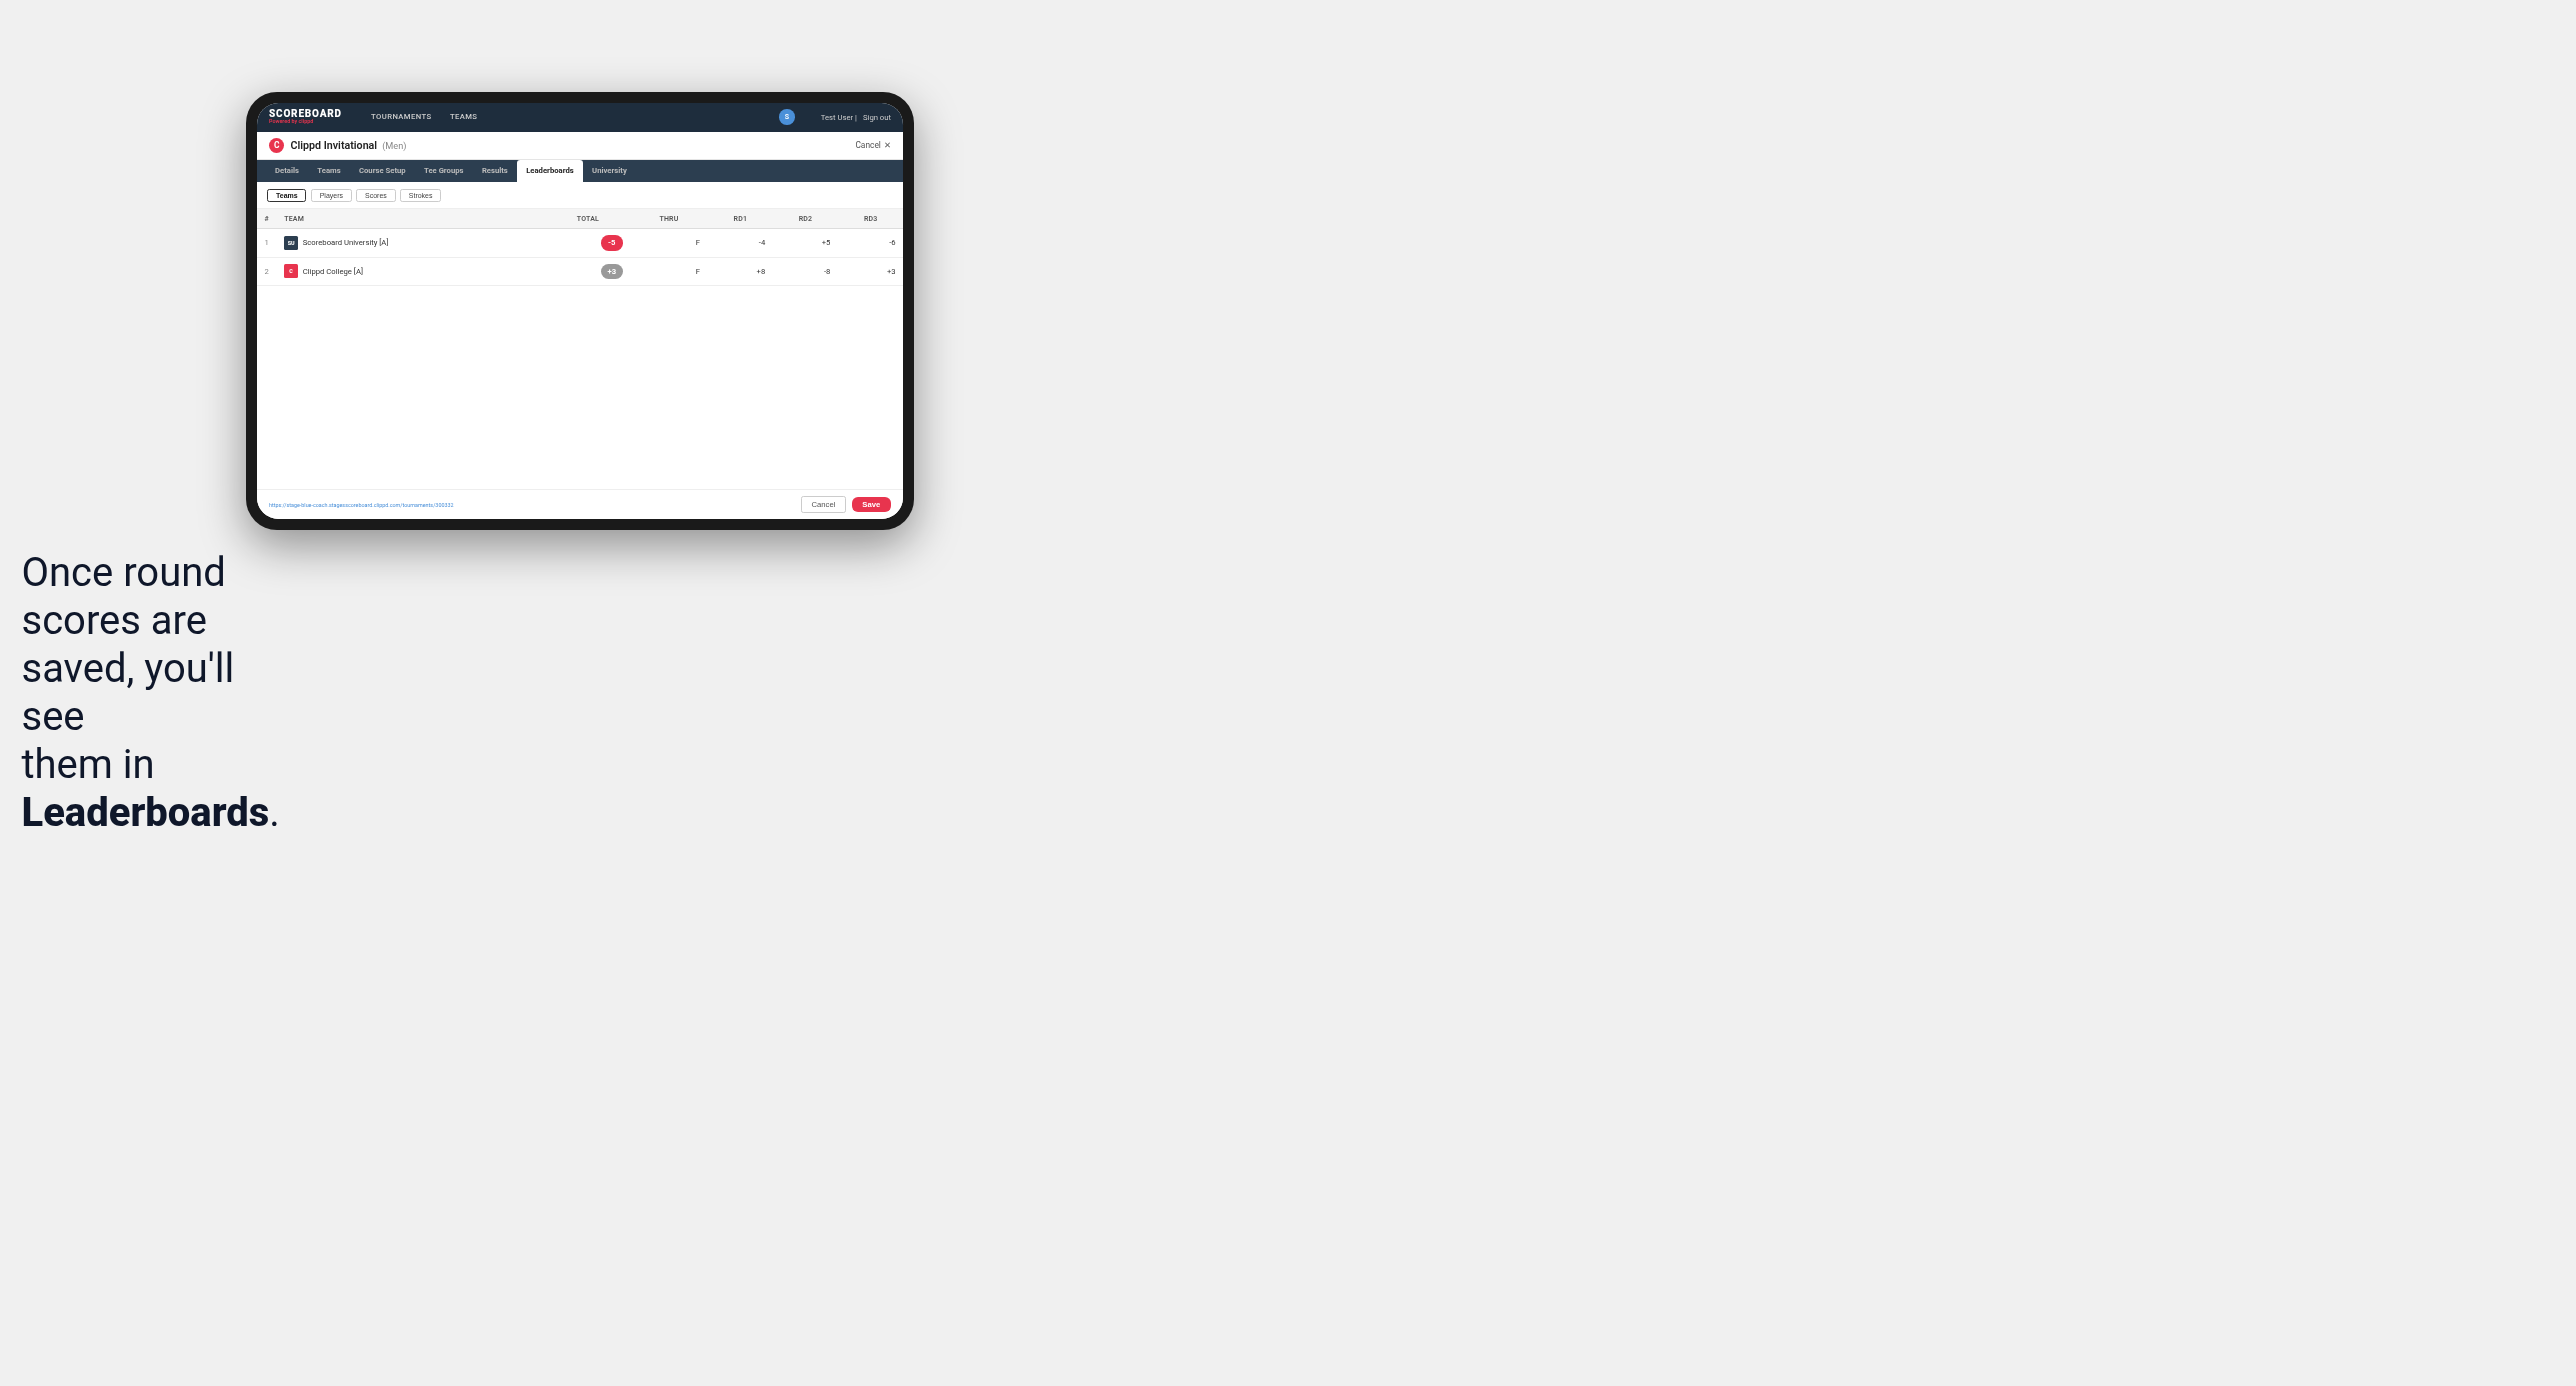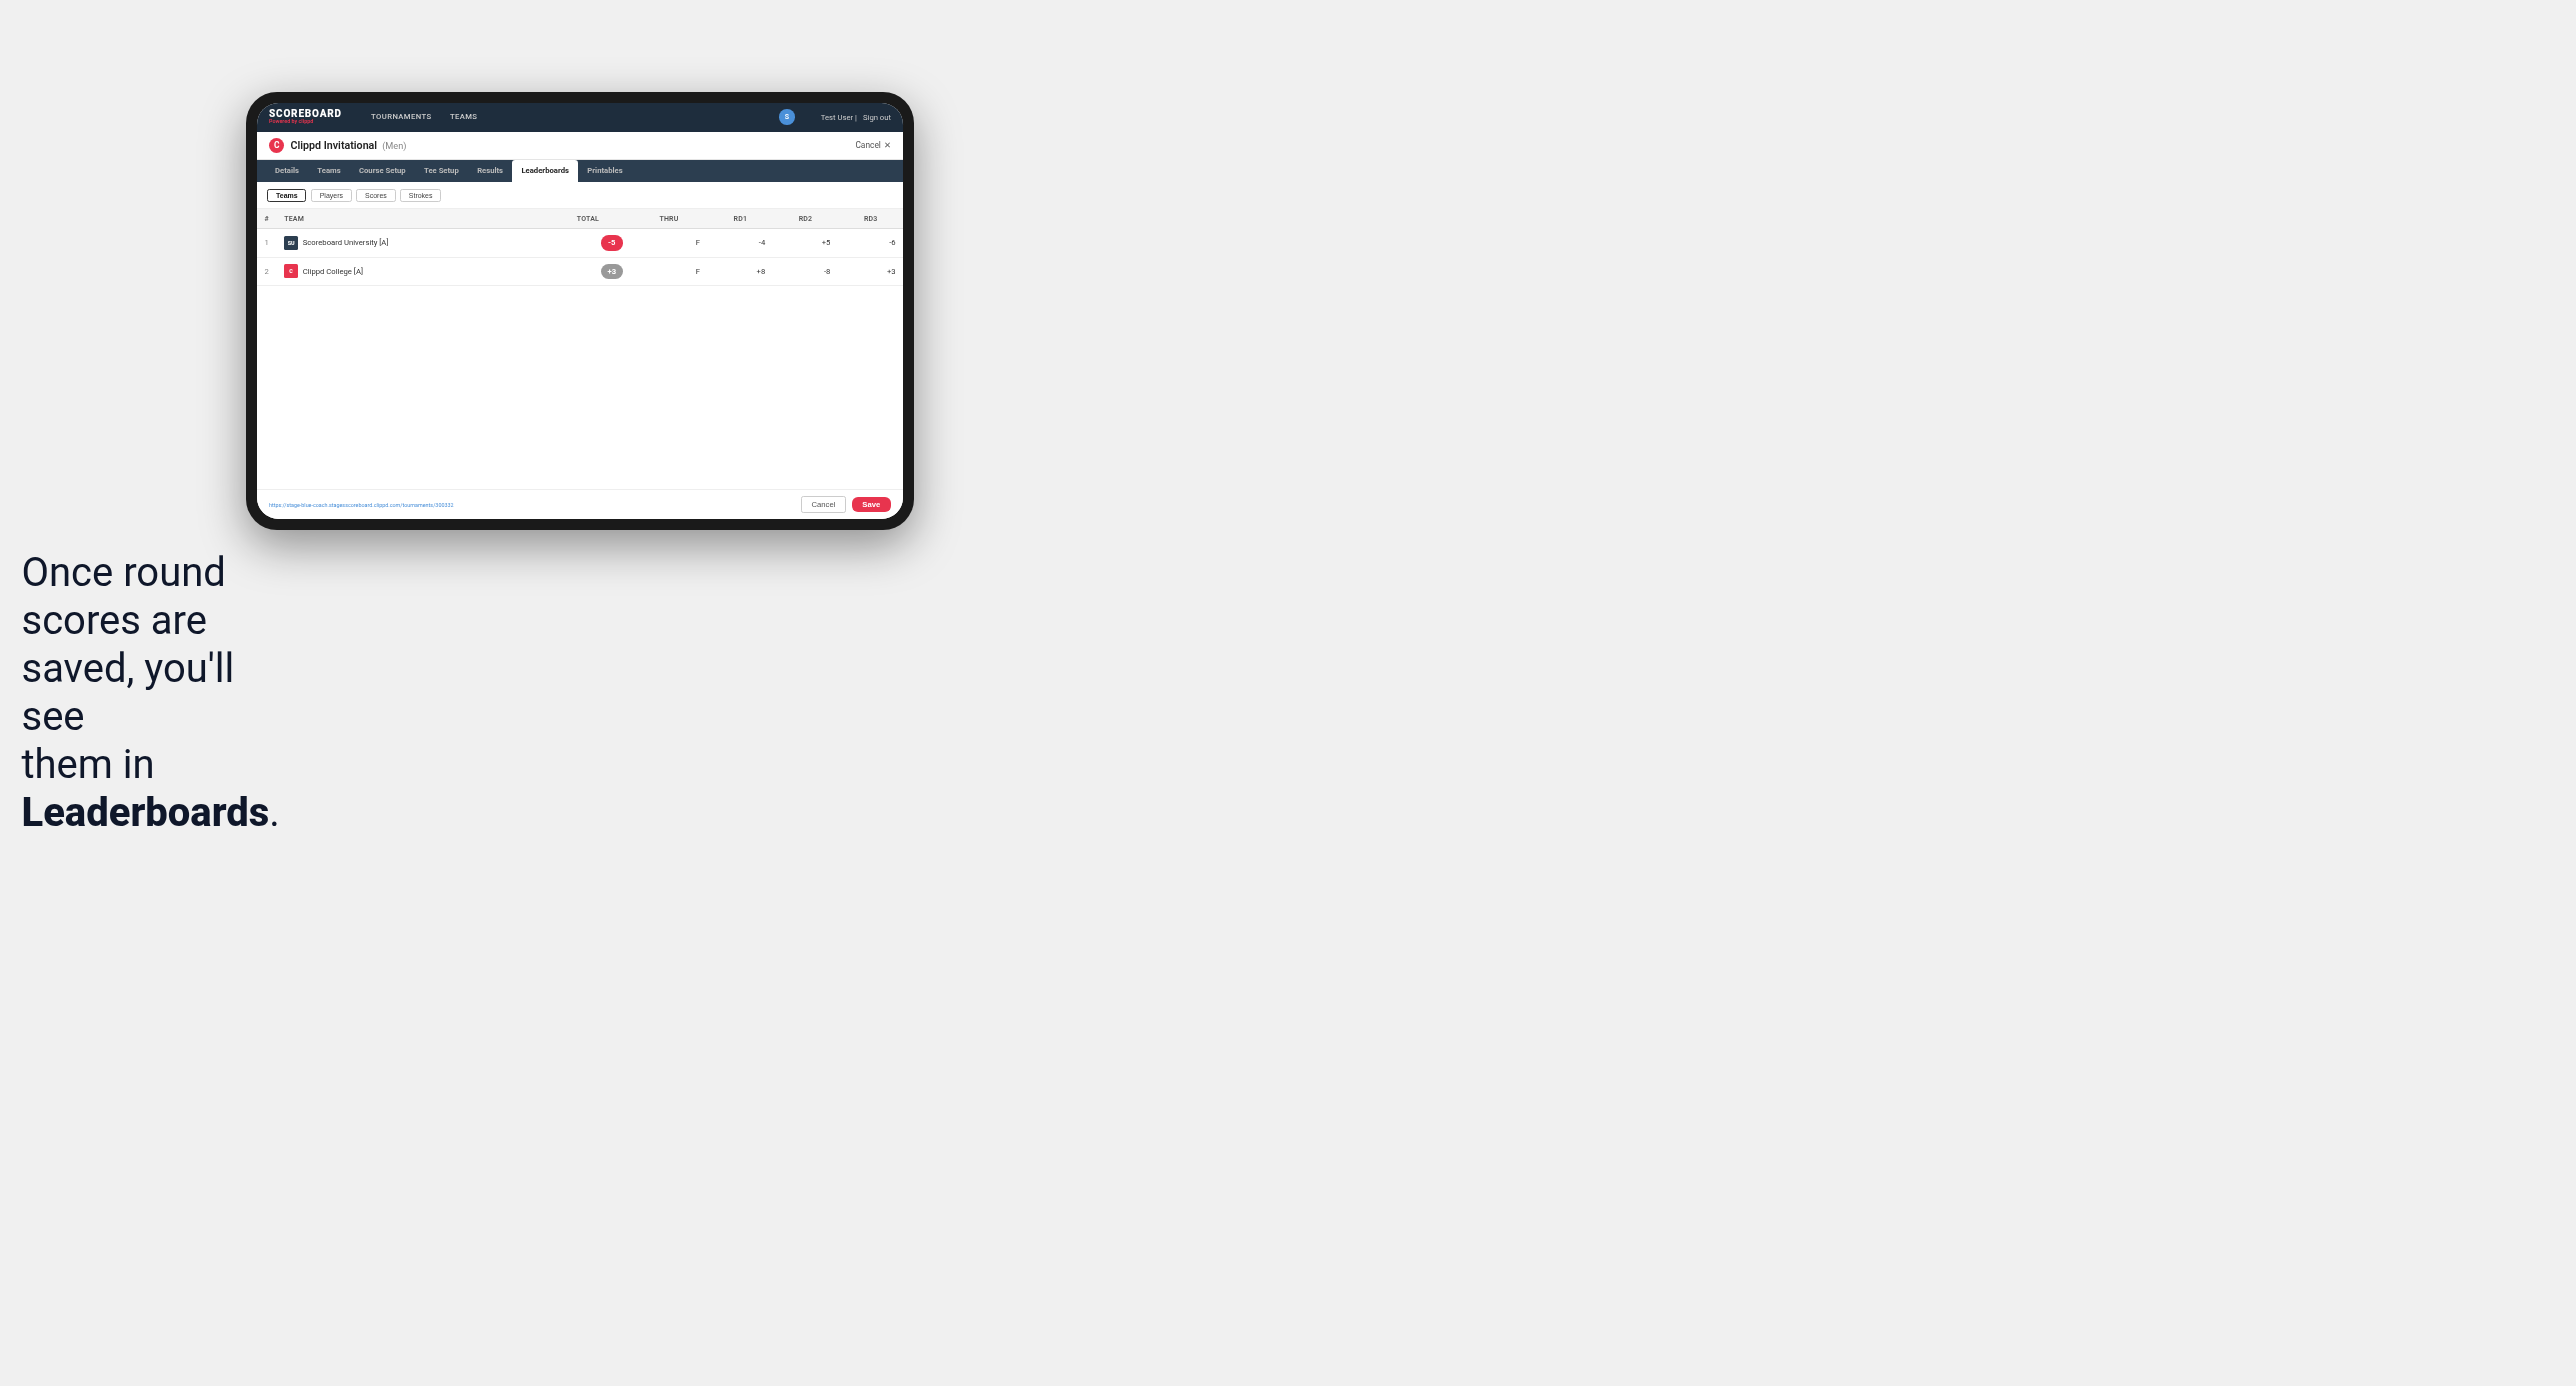--- a/index.html
+++ b/index.html
@@ -421,24 +421,24 @@
       <div class="cancel-x">
         <span>Cancel</span>
         <span>✕</span>
       </div>
     </div>
 
     <div class="tab-bar">
       <div class="tab">Details</div>
       <div class="tab">Teams</div>
       <div class="tab">Course Setup</div>
-      <div class="tab">Tee Setup</div>
+      <div class="tab">Tee Groups</div>
       <div class="tab">Results</div>
       <div class="tab active">Leaderboards</div>
-      <div class="tab">Printables</div>
+      <div class="tab">University</div>
     </div>
 
     <div class="content">
 
       <div class="filter-bar">
         <button class="filter-btn active">Teams</button>
         <button class="filter-btn">Players</button>
         <button class="filter-btn">Scores</button>
         <button class="filter-btn">Strokes</button>
       </div>

